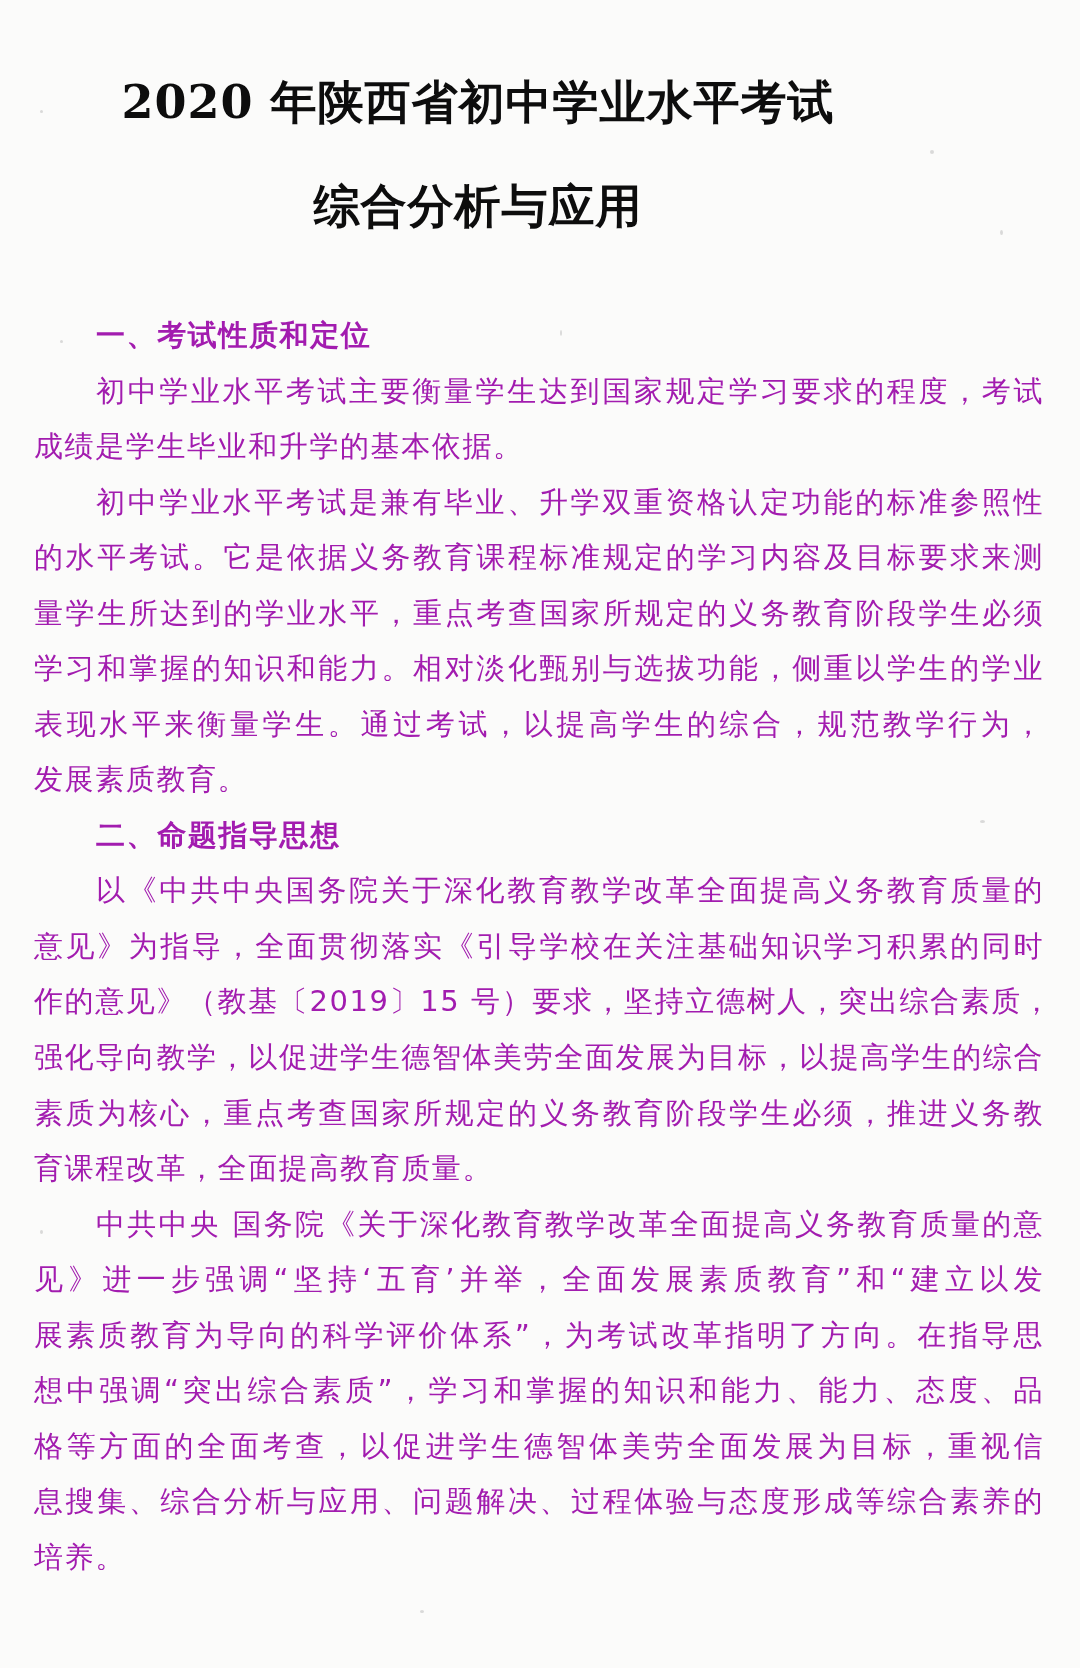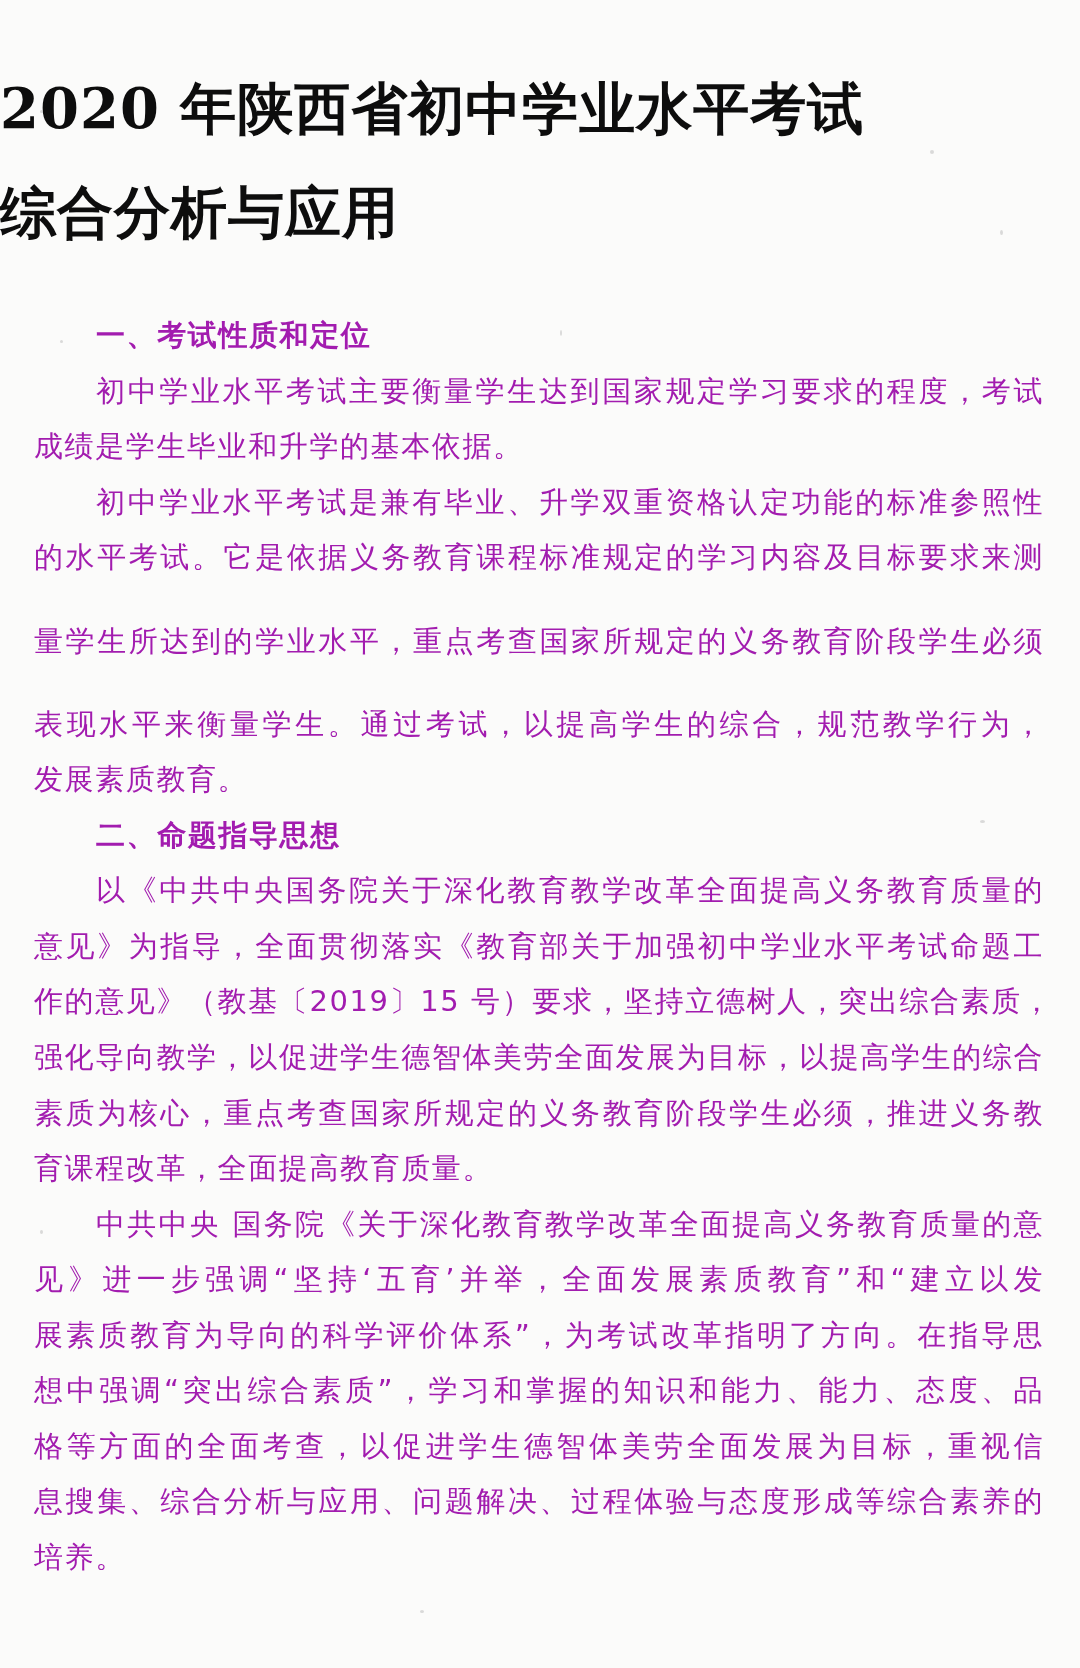--- a/index.html
+++ b/index.html
@@ -6,22 +6,22 @@
   body {
     width: 1080px; height: 1668px;
     background: #fbfbfa;
     position: relative;
     overflow: hidden;
     color: #141414;
     font-family: "DejaVu Serif", "Liberation Serif", serif;
   }
   .page { position: absolute; left: 0; top: 0; width: 1080px; height: 1668px; }
   .title {
-    position: absolute; left: 0; width: 956px; text-align: left;
-    font-weight: bold; font-size: 56px; letter-spacing: 1px; color: #0d0d0d;
+    position: absolute; left: 0; width: 956px; text-align: center;
+    font-weight: bold; font-size: 46px; letter-spacing: 1px; color: #0d0d0d;
     white-space: nowrap;
   }
   .title.t1 { top: 72px; }
   .title.t2 { top: 176px; }
   .line {
     position: absolute; left: 34px; width: 1010px;
     font-size: 29px; line-height: 34px; height: 34px;
     white-space: nowrap; letter-spacing: 1.6px; color: #a21caf;
     font-family: "DejaVu Sans", "Liberation Sans", sans-serif;
   }
@@ -41,28 +41,29 @@
   <div class="title t1">2020 年陕西省初中学业水平考试</div>
   <div class="title t2">综合分析与应用</div>
 
   <div class="line indent heading" style="top:318px">一、考试性质和定位</div>
 
   <div class="line indent justify" style="top:374px">初中学业水平考试主要衡量学生达到国家规定学习要求的程度，考试</div>
   <div class="line" style="top:429px">成绩是学生毕业和升学的基本依据。</div>
 
   <div class="line indent justify" style="top:485px">初中学业水平考试是兼有毕业、升学双重资格认定功能的标准参照性</div>
   <div class="line justify" style="top:540px">的水平考试。它是依据义务教育课程标准规定的学习内容及目标要求来测</div>
-  <div class="line justify" style="top:624px">量学生所达到的学业水平，重点考查国家所规定的义务教育阶段学生必须</div>
+  <div class="line justify" style="top:596px">量学生所达到的学业水平，重点考查国家所规定的义务教育阶段学生必须</div>
+  <div class="line justify" style="top:651px">学习和掌握的知识和能力。相对淡化甄别与选拔功能，侧重以学生的学业</div>
   <div class="line justify" style="top:707px">表现水平来衡量学生。通过考试，以提高学生的综合，规范教学行为，</div>
   <div class="line" style="top:762px">发展素质教育。</div>
 
   <div class="line indent heading" style="top:818px">二、命题指导思想</div>
 
   <div class="line indent justify" style="top:873px">以《中共中央国务院关于深化教育教学改革全面提高义务教育质量的</div>
-  <div class="line justify" style="top:929px">意见》为指导，全面贯彻落实《教育部关于加强初中学业水平考试命题工</div>
+  <div class="line justify" style="top:929px">意见》为指导，全面贯彻落实《引导学校在关注基础知识学习积累的同时</div>
   <div class="line justify" style="top:984px">作的意见》（教基〔2019〕15 号）要求，坚持立德树人，突出综合素质，</div>
   <div class="line justify" style="top:1040px">强化导向教学，以促进学生德智体美劳全面发展为目标，以提高学生的综合</div>
   <div class="line justify" style="top:1096px">素质为核心，重点考查国家所规定的义务教育阶段学生必须，推进义务教</div>
   <div class="line" style="top:1151px">育课程改革，全面提高教育质量。</div>
 
   <div class="line indent justify" style="top:1207px">中共中央 国务院《关于深化教育教学改革全面提高义务教育质量的意</div>
   <div class="line justify" style="top:1262px">见》进一步强调“坚持‘五育’并举，全面发展素质教育”和“建立以发</div>
   <div class="line justify" style="top:1318px">展素质教育为导向的科学评价体系”，为考试改革指明了方向。在指导思</div>
   <div class="line justify" style="top:1373px">想中强调“突出综合素质”，学习和掌握的知识和能力、能力、态度、品</div>
   <div class="line justify" style="top:1429px">格等方面的全面考查，以促进学生德智体美劳全面发展为目标，重视信</div>

